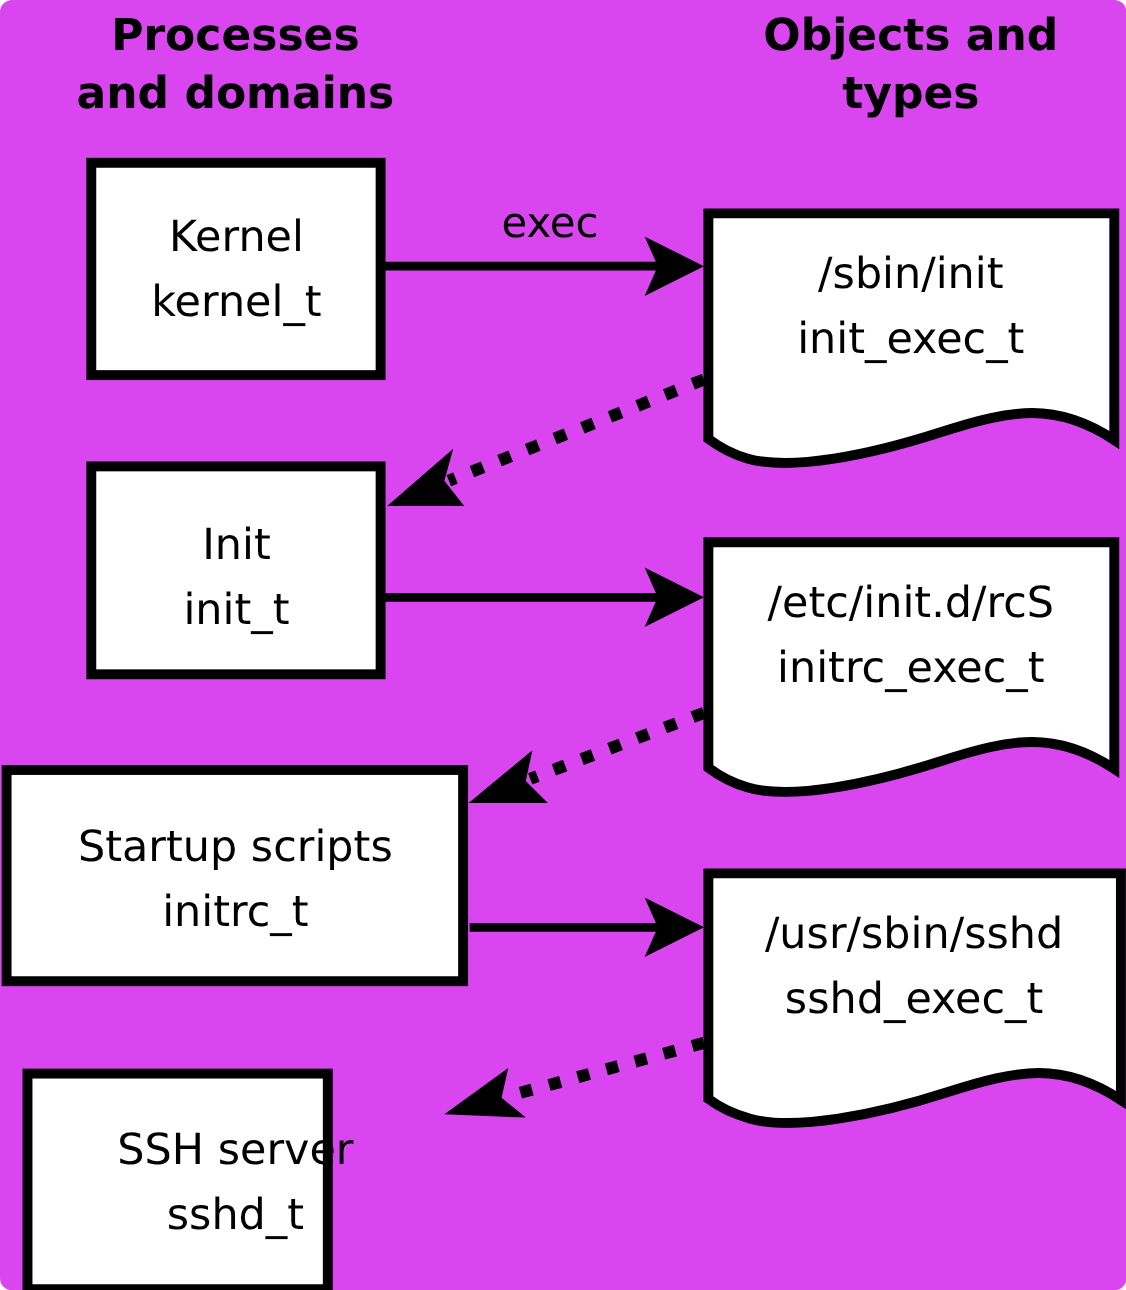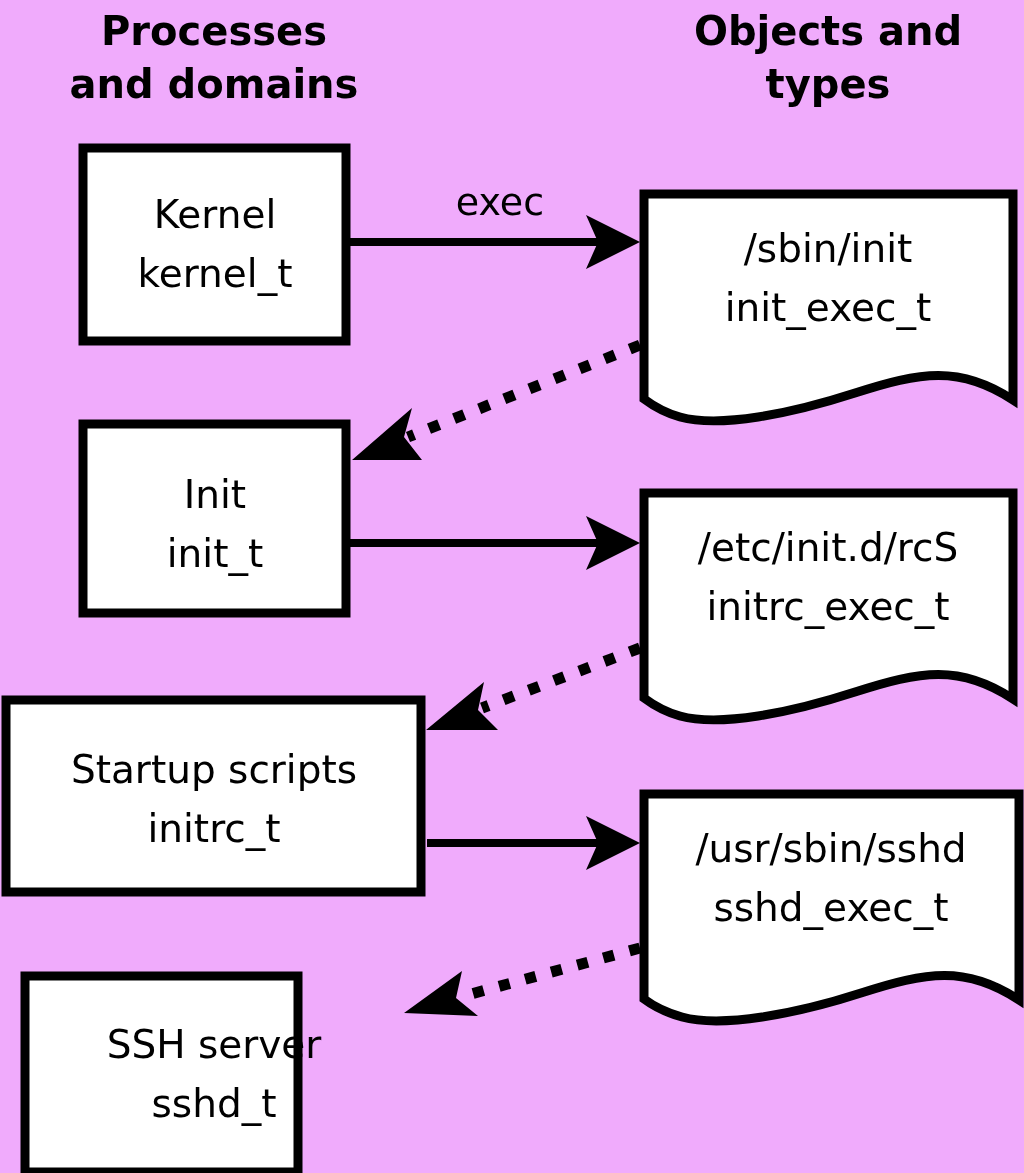--- a/index.html
+++ b/index.html
@@ -8,22 +8,23 @@
     padding: 0;
     background: #ffffff;
   }
   body {
     font-family: "DejaVu Sans", sans-serif;
   }
   #stage {
     position: relative;
     width: 1024px;
     height: 1173px;
-    background: #f0abfc;
+    background: #d946ef;
     overflow: hidden;
+    border-radius: 11px;
   }
   #diagram-svg {
     position: absolute;
     left: 0;
     top: 0;
     width: 1024px;
     height: 1173px;
     display: block;
   }
   .col-heading {

